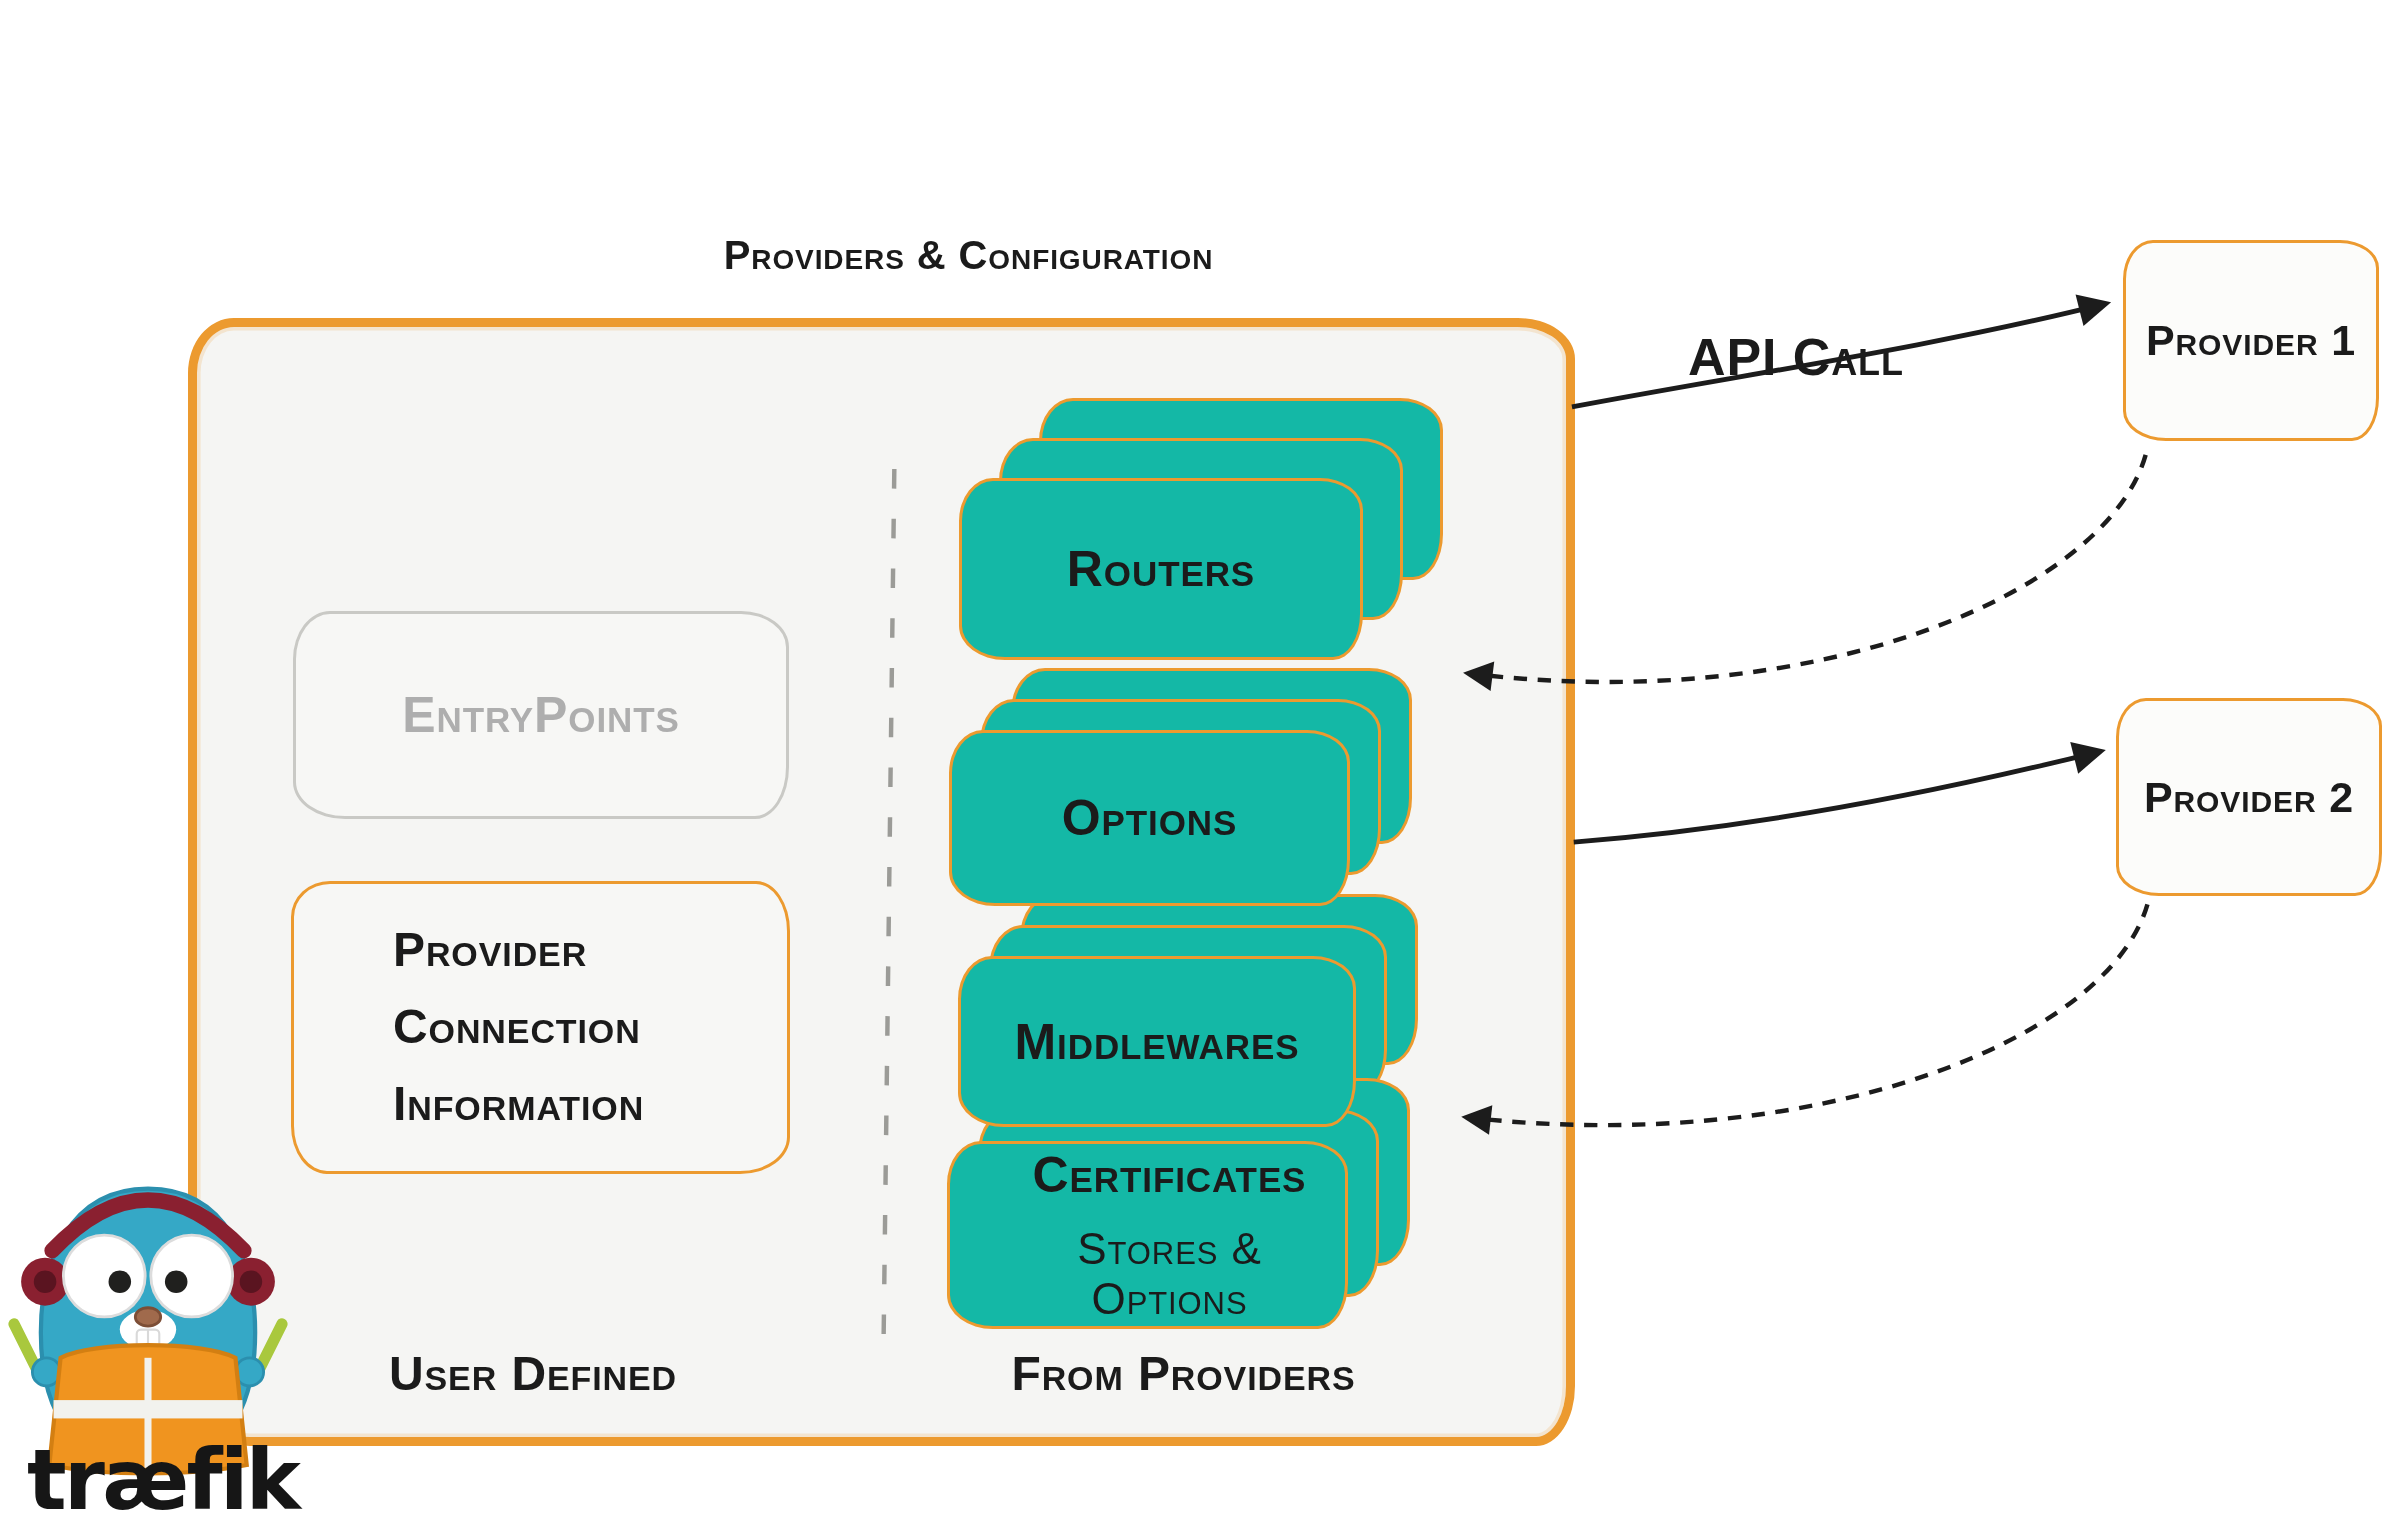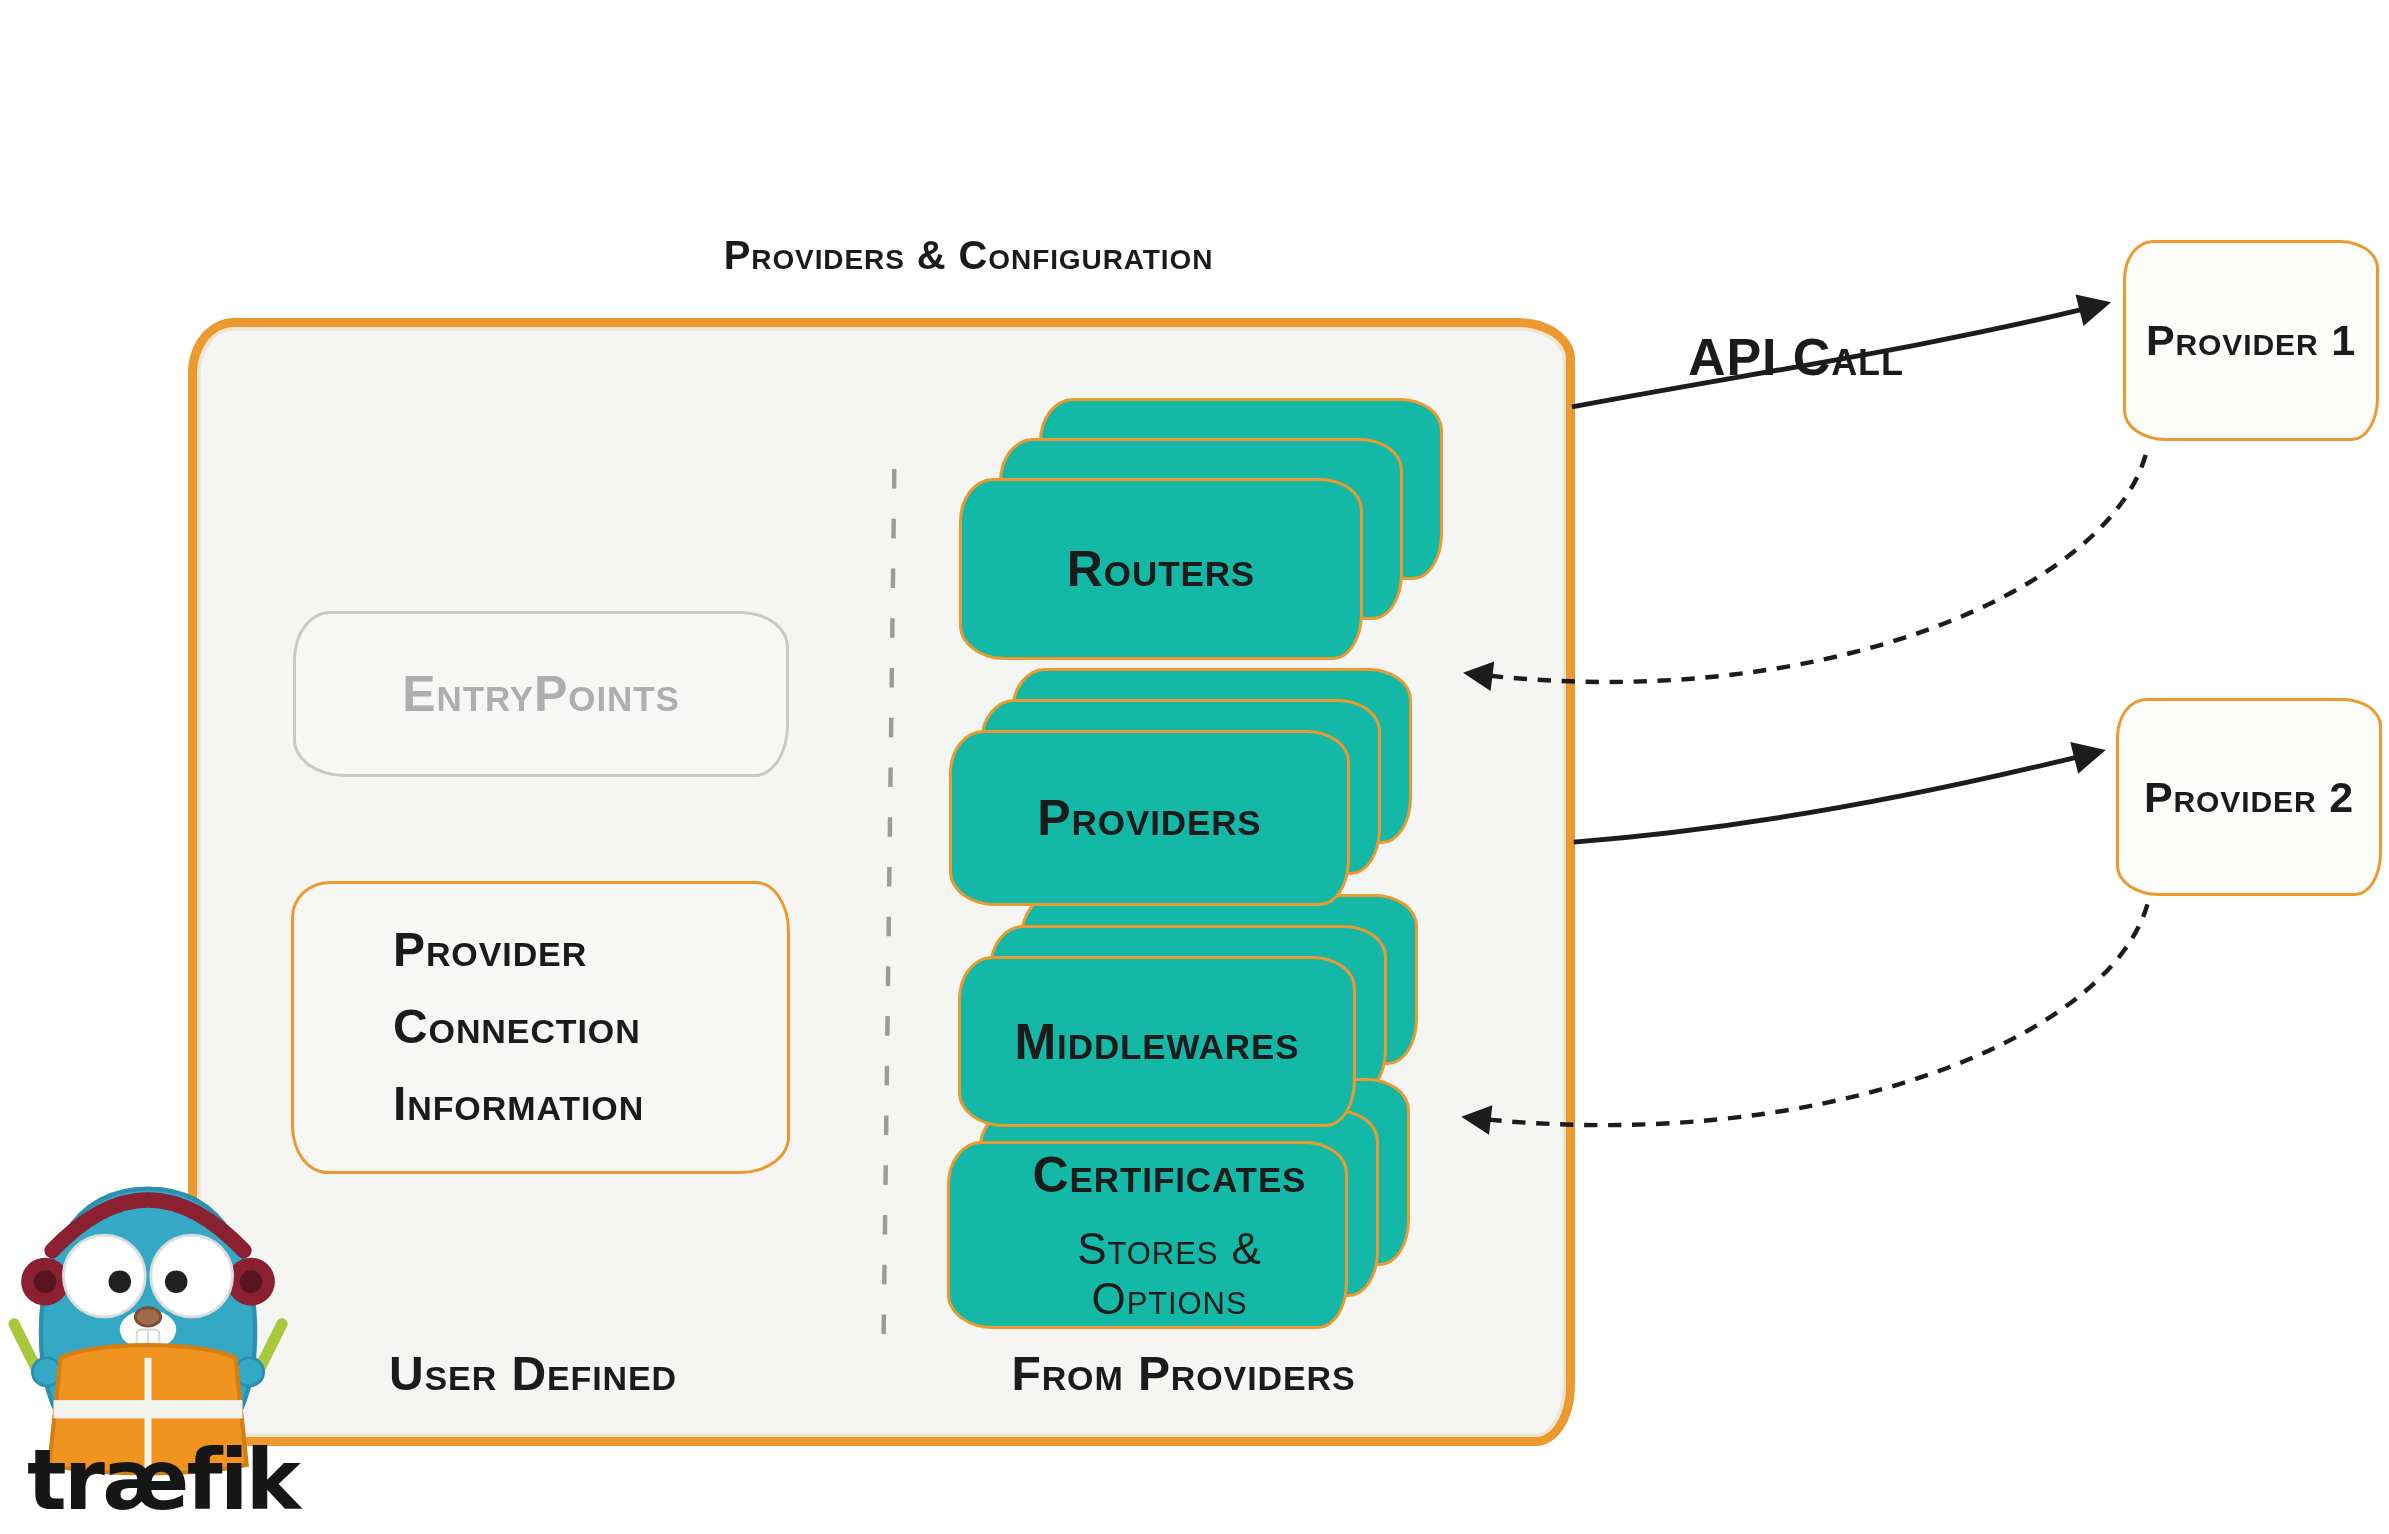--- a/index.html
+++ b/index.html
@@ -16,21 +16,21 @@
   }
 
   .config-box{
     left:188px;top:318px;width:1387px;height:1128px;box-sizing:border-box;
     background:#f5f5f3;border:9.8px solid #EC9A2F;
     border-radius:46px 57px 39px 62px / 55px 41px 60px 43px;
     box-shadow:inset 0 0 0 3.6px rgba(236,154,47,.18);
   }
 
   .ep-box{
-    left:293px;top:611px;width:496px;height:166px;box-sizing:border-box;
+    left:293px;top:611px;width:496px;height:208px;box-sizing:border-box;
     background:#f7f7f5;border:3.6px solid #c9c9c5;
     border-radius:37px 48px 34px 52px / 48px 36px 52px 37px;
     display:flex;align-items:center;justify-content:center;
     font-size:50px;font-weight:bold;color:#aeaeae;letter-spacing:0.9px;
   }
 
   .pci-box{
     left:291px;top:881px;width:499px;height:293px;box-sizing:border-box;
     background:#f7f7f5;border:3.6px solid #EC9A2F;
     border-radius:39px 34px 50px 36px / 36px 50px 37px 48px;
@@ -94,21 +94,21 @@
 
   <div class="card card-back" style="left:1039px;top:398px;width:404px;height:182px;"></div>
   <div class="card card-back" style="left:999px;top:438px;width:404px;height:182px;"></div>
   <div class="card card-main" style="left:959px;top:478px;width:404px;height:182px;">
     <span class="sc">Routers</span>
   </div>
 
   <div class="card card-back" style="left:1011px;top:668px;width:401px;height:176px;"></div>
   <div class="card card-back" style="left:980px;top:699px;width:401px;height:176px;"></div>
   <div class="card card-main" style="left:949px;top:730px;width:401px;height:176px;">
-    <span class="sc">Providers</span>
+    <span class="sc">Options</span>
   </div>
 
   <div class="card card-back" style="left:1020px;top:894px;width:398px;height:171px;"></div>
   <div class="card card-back" style="left:989px;top:925px;width:398px;height:171px;"></div>
   <div class="card card-main" style="left:958px;top:956px;width:398px;height:171px;">
     <span class="sc">Middlewares</span>
   </div>
 
   <div class="card card-back" style="left:1009px;top:1078px;width:401px;height:188px;"></div>
   <div class="card card-back" style="left:978px;top:1109px;width:401px;height:188px;"></div>

